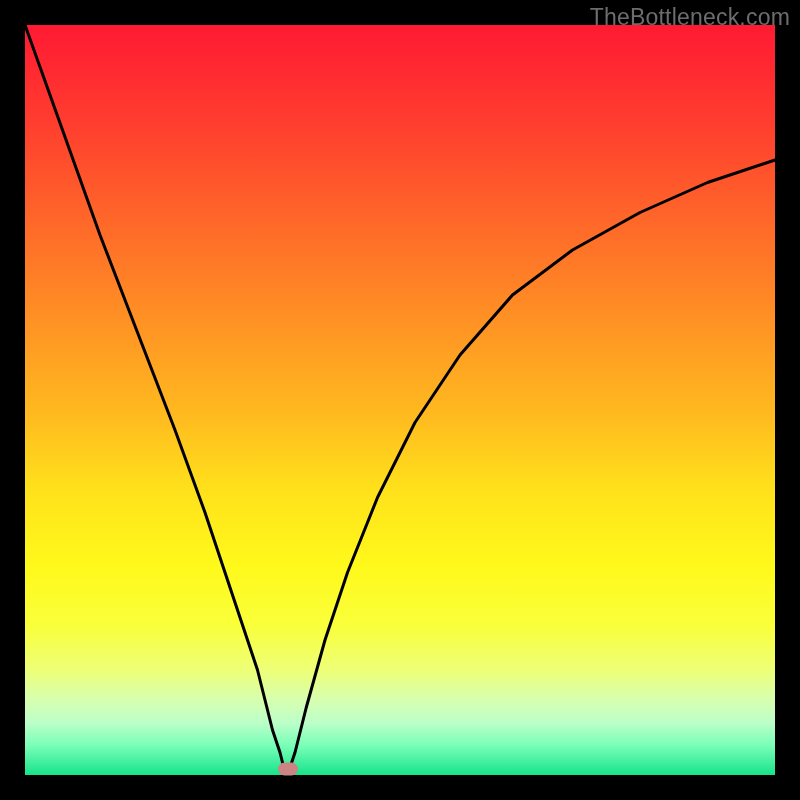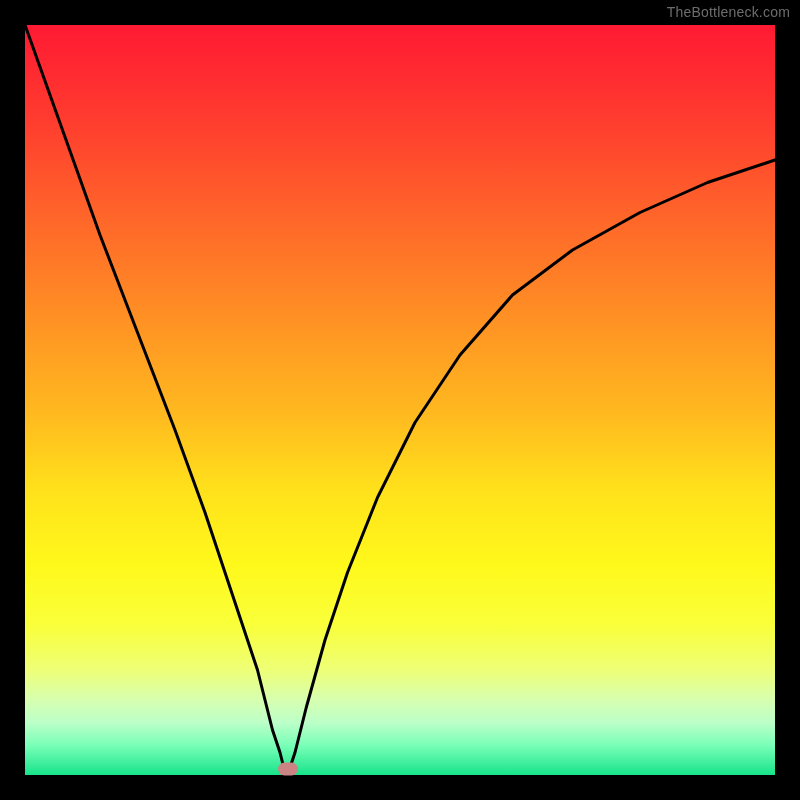--- a/index.html
+++ b/index.html
@@ -47,21 +47,21 @@
     height: 13px;
     border-radius: 8px;
     background: #cb8383;
     transform: translate(-50%, -50%);
   }
   .watermark {
     position: absolute;
     top: 4px;
     right: 10px;
     color: #6d6d6d;
-    font-size: 14px;
+    font-size: 23px;
     font-weight: 500;
     letter-spacing: 0.2px;
   }
   svg {
     position: absolute;
     left: 0;
     top: 0;
     width: 750px;
     height: 750px;
     overflow: visible;

